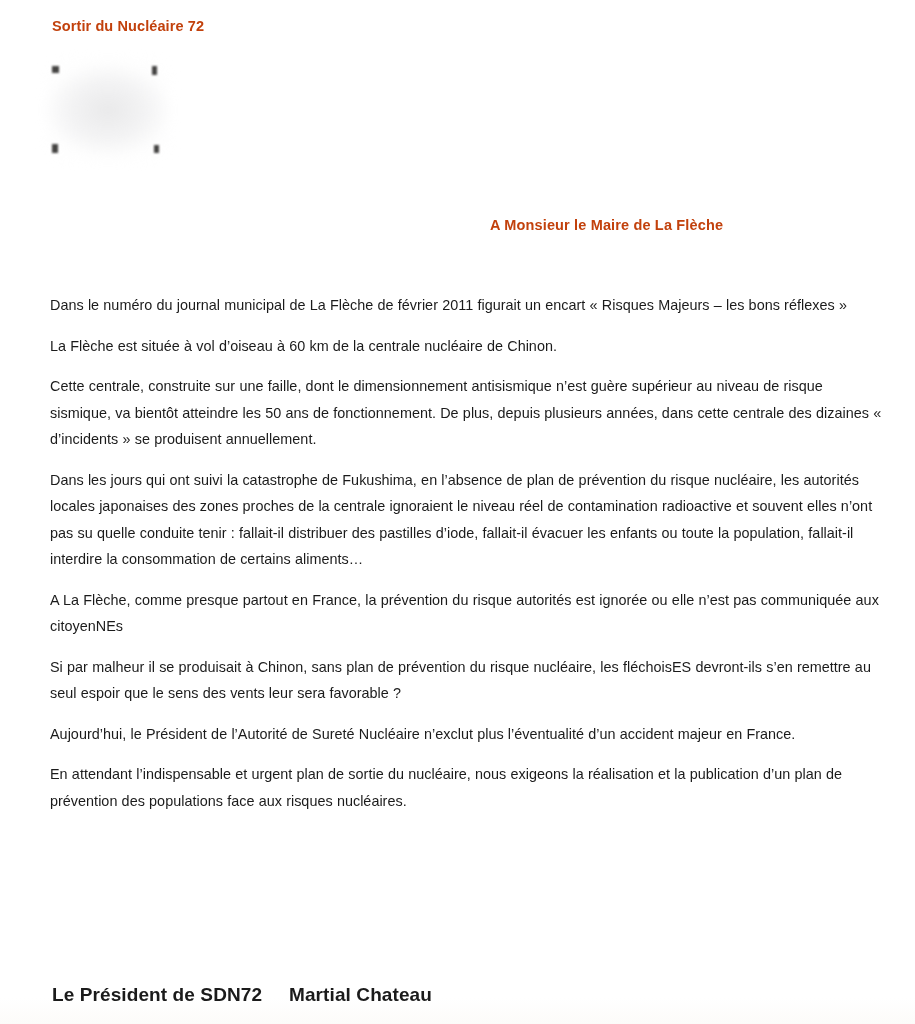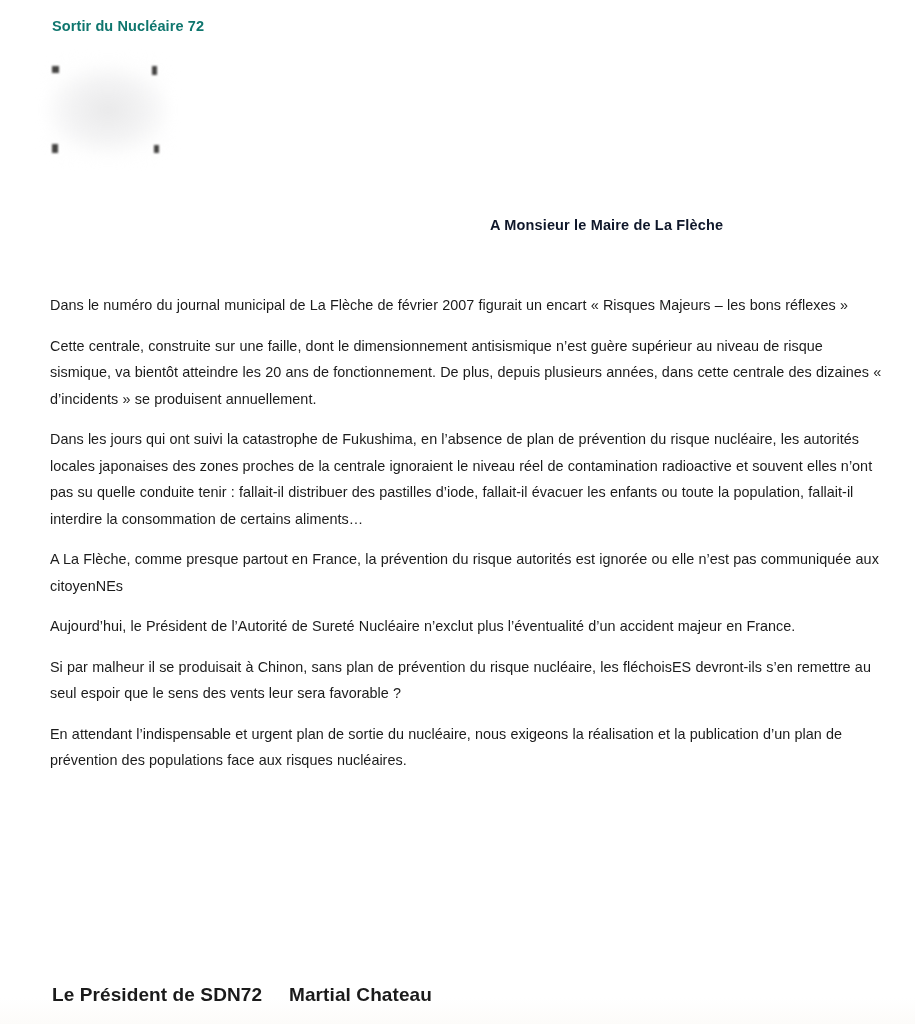--- a/index.html
+++ b/index.html
@@ -35,21 +35,21 @@
     pointer-events: none;
   }
 
   .org-name {
     position: absolute;
     left: 52px;
     top: 18px;
     font-size: 14.5px;
     font-weight: 700;
     letter-spacing: 0.1px;
-    color: #0f766e;
+    color: #c2410c;
     white-space: nowrap;
   }
 
   
   .logo {
     position: absolute;
     left: 44px;
     top: 56px;
     width: 128px;
     height: 108px;
@@ -74,21 +74,21 @@
   .logo-mark.bl { left: 8px;  top: 88px; width: 6px; height: 9px; }
   .logo-mark.br { left: 110px; top: 89px; width: 5px; height: 8px; }
 
   .recipient {
     position: absolute;
     left: 490px;
     top: 217px;
     font-size: 14.5px;
     font-weight: 700;
     letter-spacing: 0.15px;
-    color: #0f172a;
+    color: #c2410c;
     white-space: nowrap;
   }
 
   .body-block {
     position: absolute;
     left: 50px;
     top: 292px;
     width: 833px;
   }
 
@@ -127,24 +127,25 @@
     <div class="logo-wash"></div>
     <div class="logo-mark tl"></div>
     <div class="logo-mark tr"></div>
     <div class="logo-mark bl"></div>
     <div class="logo-mark br"></div>
   </div>
 
   <div class="recipient">A Monsieur le Maire de La Flèche</div>
 
   <div class="body-block">
-    <p class="para">Dans le numéro du journal municipal de La Flèche de février 2007 figurait un encart « Risques Majeurs – les bons réflexes »</p>
-    <p class="para">Cette centrale, construite sur une faille, dont le dimensionnement antisismique n’est guère supérieur au niveau de risque sismique, va bientôt atteindre les 20 ans de fonctionnement. De plus, depuis plusieurs années, dans cette centrale des dizaines « d’incidents » se produisent annuellement.</p>
+    <p class="para">Dans le numéro du journal municipal de La Flèche de février 2011 figurait un encart « Risques Majeurs – les bons réflexes »</p>
+    <p class="para">La Flèche est située à vol d’oiseau à 60 km de la centrale nucléaire de Chinon.</p>
+    <p class="para">Cette centrale, construite sur une faille, dont le dimensionnement antisismique n’est guère supérieur au niveau de risque sismique, va bientôt atteindre les 50 ans de fonctionnement. De plus, depuis plusieurs années, dans cette centrale des dizaines « d’incidents » se produisent annuellement.</p>
     <p class="para">Dans les jours qui ont suivi la catastrophe de Fukushima, en l’absence de plan de prévention du risque nucléaire,  les autorités locales japonaises des zones proches de la centrale ignoraient le niveau réel de contamination radioactive et souvent elles n’ont pas su quelle conduite tenir : fallait-il distribuer des pastilles d’iode, fallait-il évacuer les enfants ou toute la population, fallait-il interdire la consommation de certains aliments…</p>
     <p class="para">A La Flèche, comme presque partout en France, la prévention du risque autorités est ignorée ou elle n’est pas communiquée aux citoyenNEs</p>
+    <p class="para">Si par malheur il se produisait à Chinon, sans plan de prévention du risque nucléaire, les fléchoisES devront-ils s’en remettre au seul espoir que le sens des vents leur sera favorable ?</p>
     <p class="para">Aujourd’hui, le Président de l’Autorité de Sureté Nucléaire n’exclut plus l’éventualité d’un accident majeur en France.</p>
-    <p class="para">Si par malheur il se produisait à Chinon, sans plan de prévention du risque nucléaire, les fléchoisES devront-ils s’en remettre au seul espoir que le sens des vents leur sera favorable ?</p>
     <p class="para">En attendant l’indispensable et urgent plan de sortie du nucléaire, nous exigeons la réalisation et la publication d’un plan de prévention des populations face aux risques nucléaires.</p>
   </div>
 
   <div class="signature">Le Président de SDN72     Martial Chateau</div>
 
 </div>
 
 </body></html>

